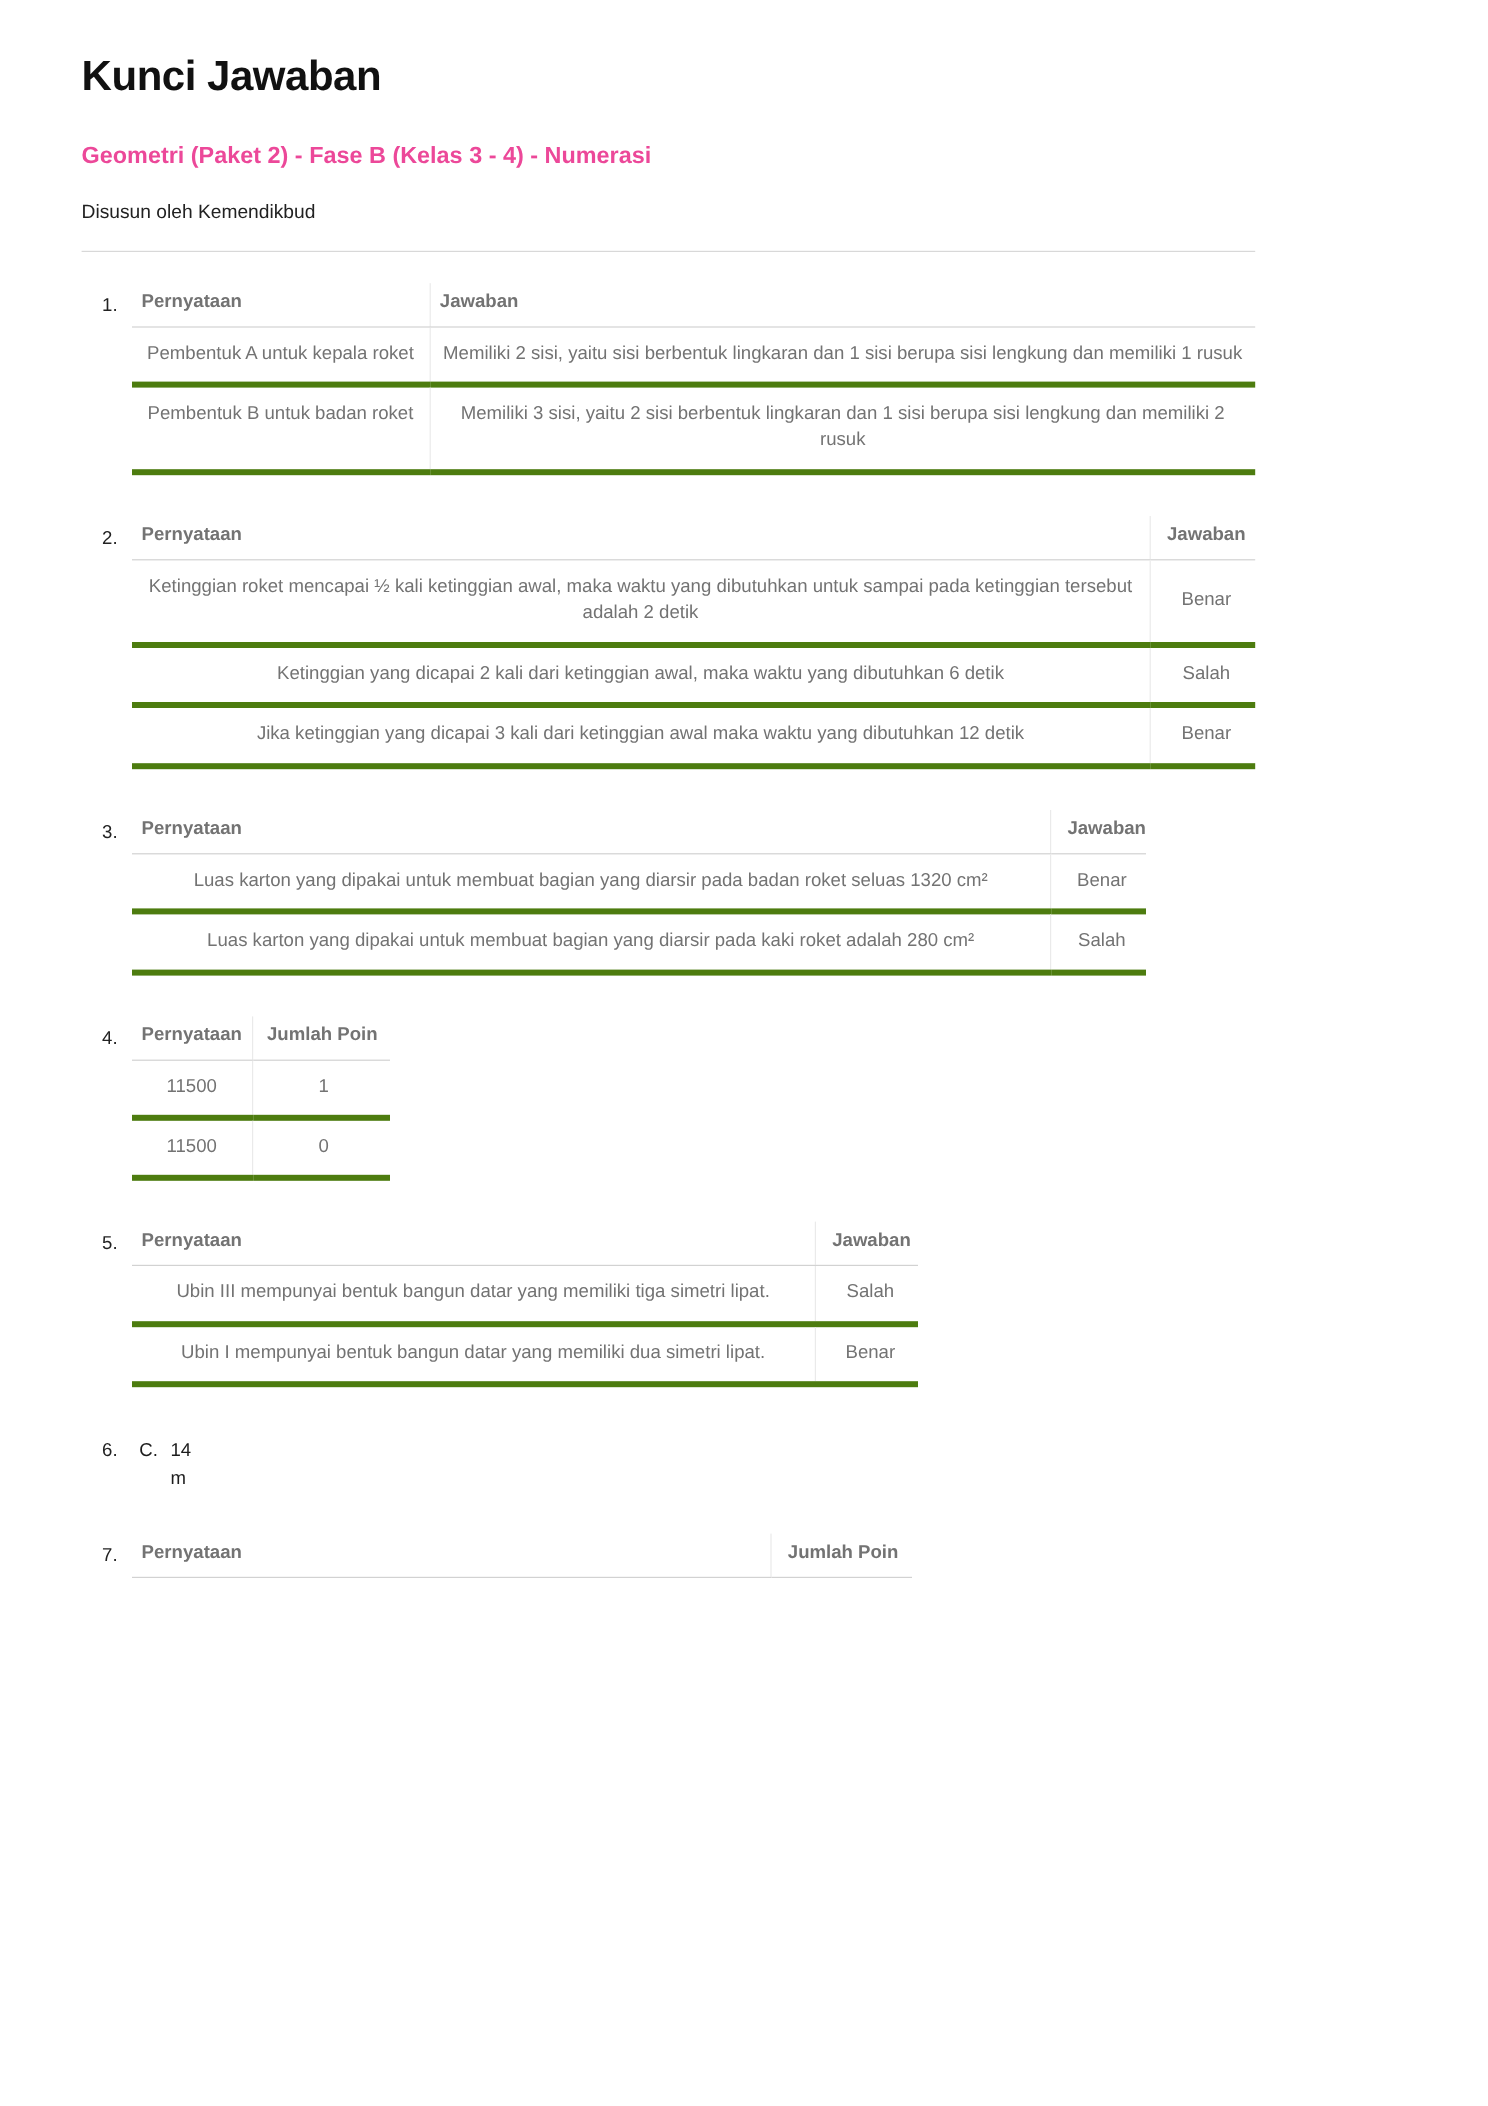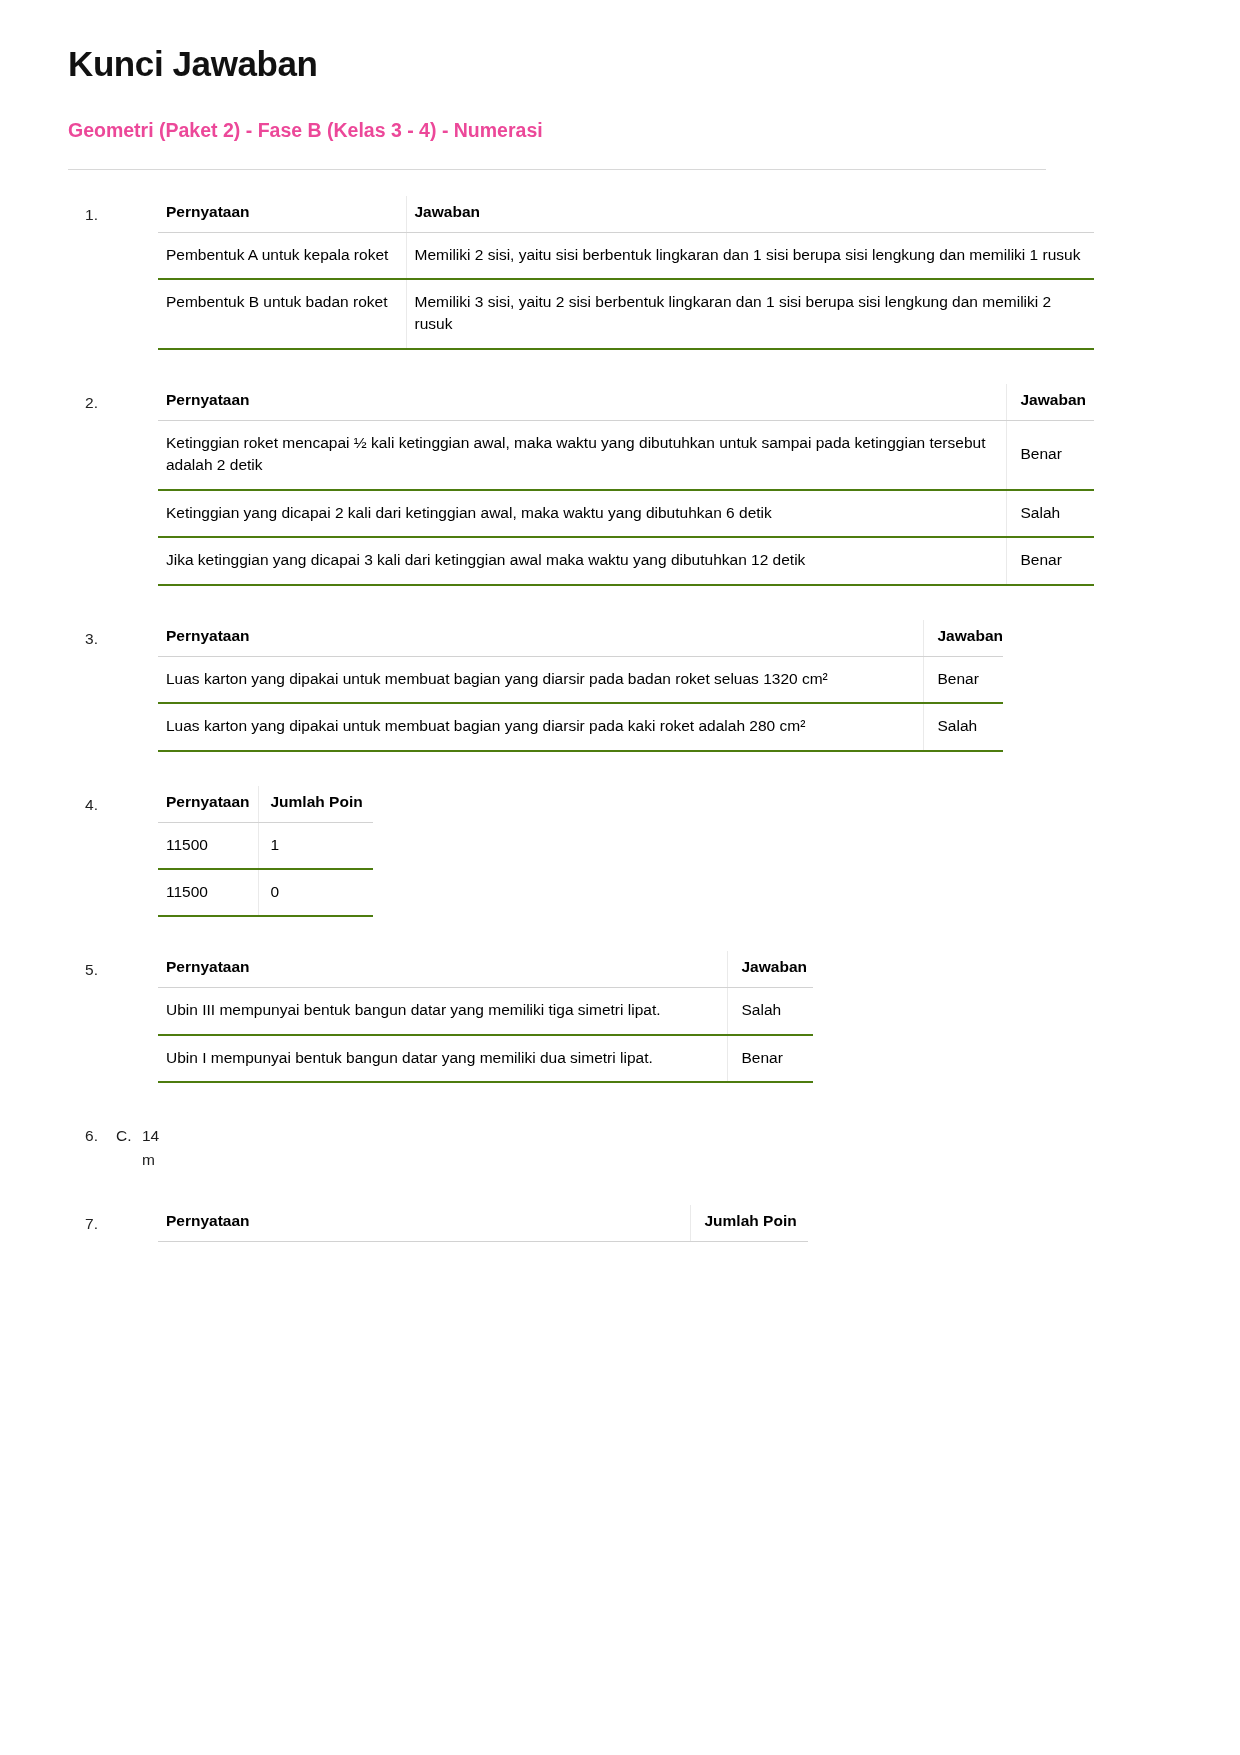--- a/index.html
+++ b/index.html
@@ -65,36 +65,35 @@
     line-height: 1.3;
   }
   .qbody {
     flex: 1 1 auto;
     min-width: 0;
   }
   table.ak {
     border-collapse: collapse;
     table-layout: fixed;
     font-size: 15.5px;
-    color: #000000;
-    margin-left: 48px;
+    color: #737373;
   }
   table.ak th {
     font-weight: bold;
     text-align: left;
     padding: 6px 8px 9px 8px;
     border-bottom: 1px solid #d2d2d2;
     font-size: 15.5px;
     vertical-align: bottom;
     line-height: 1.35;
   }
   table.ak td {
-    text-align: left;
+    text-align: center;
     padding: 11px 8px 12px 8px;
-    border-bottom: 2px solid #4d7c0f;
+    border-bottom: 5px solid #4d7c0f;
     vertical-align: top;
     line-height: 1.45;
   }
   table.ak td.mid {
     vertical-align: middle;
   }
   
   .t1 { width: 100%; }
   .t1 col.c1 { width: 248px; }
   .t1 col.c2 { width: auto; }
@@ -144,20 +143,21 @@
     max-width: 34px;
   }
 </style>
 </head>
 <body>
 
 <div class="page">
 
   <h1 class="doc-title">Kunci Jawaban</h1>
   <h2 class="doc-subtitle">Geometri (Paket 2) - Fase B (Kelas 3 - 4) - Numerasi</h2>
+  <div class="doc-author">Disusun oleh Kemendikbud</div>
   <hr class="rule">
 
   <div class="qblock">
     <div class="qnum">1.</div>
     <div class="qbody">
       <table class="ak t1">
         <colgroup>
             <col class="c1">
             <col class="c2">
           </colgroup>

